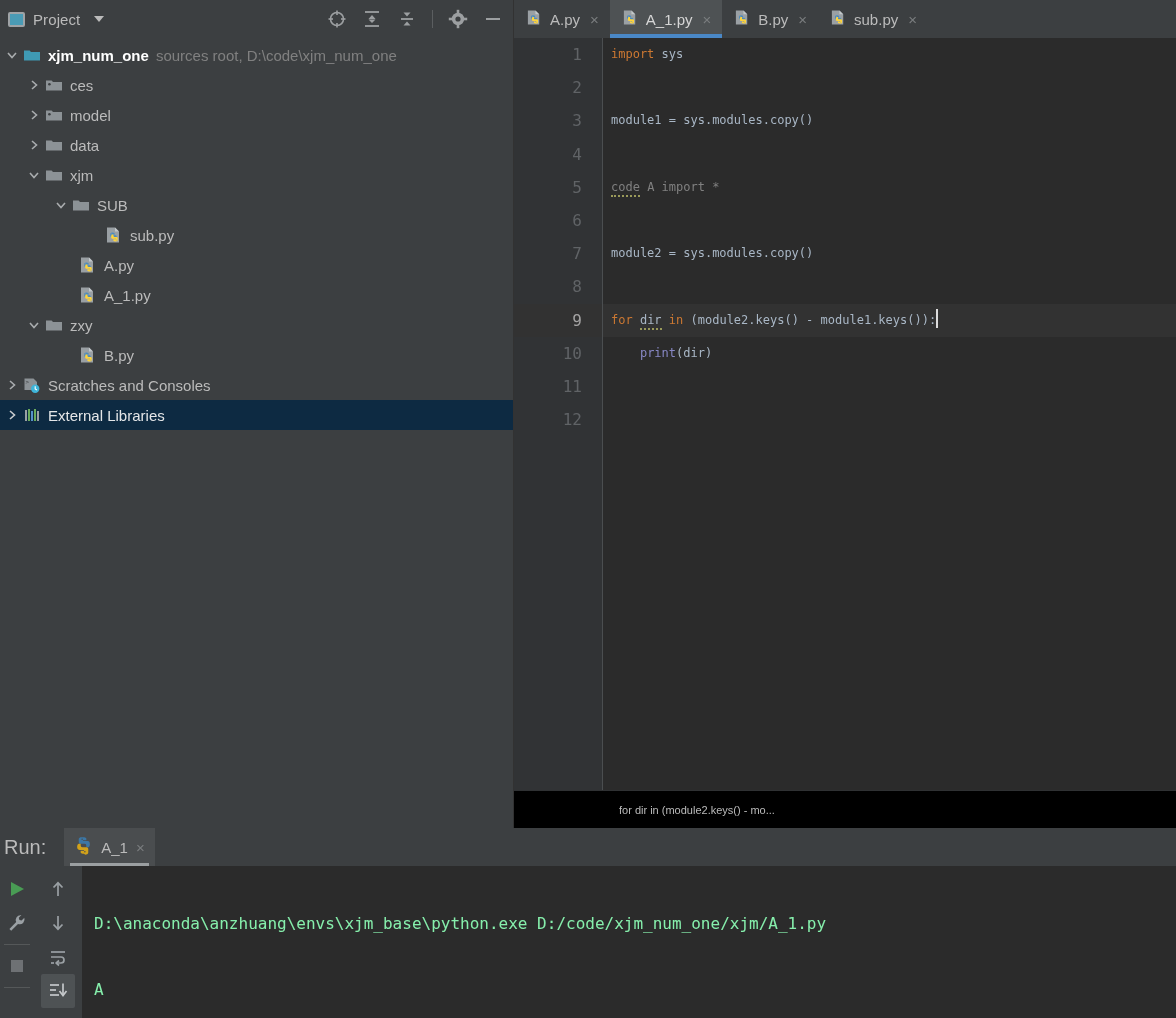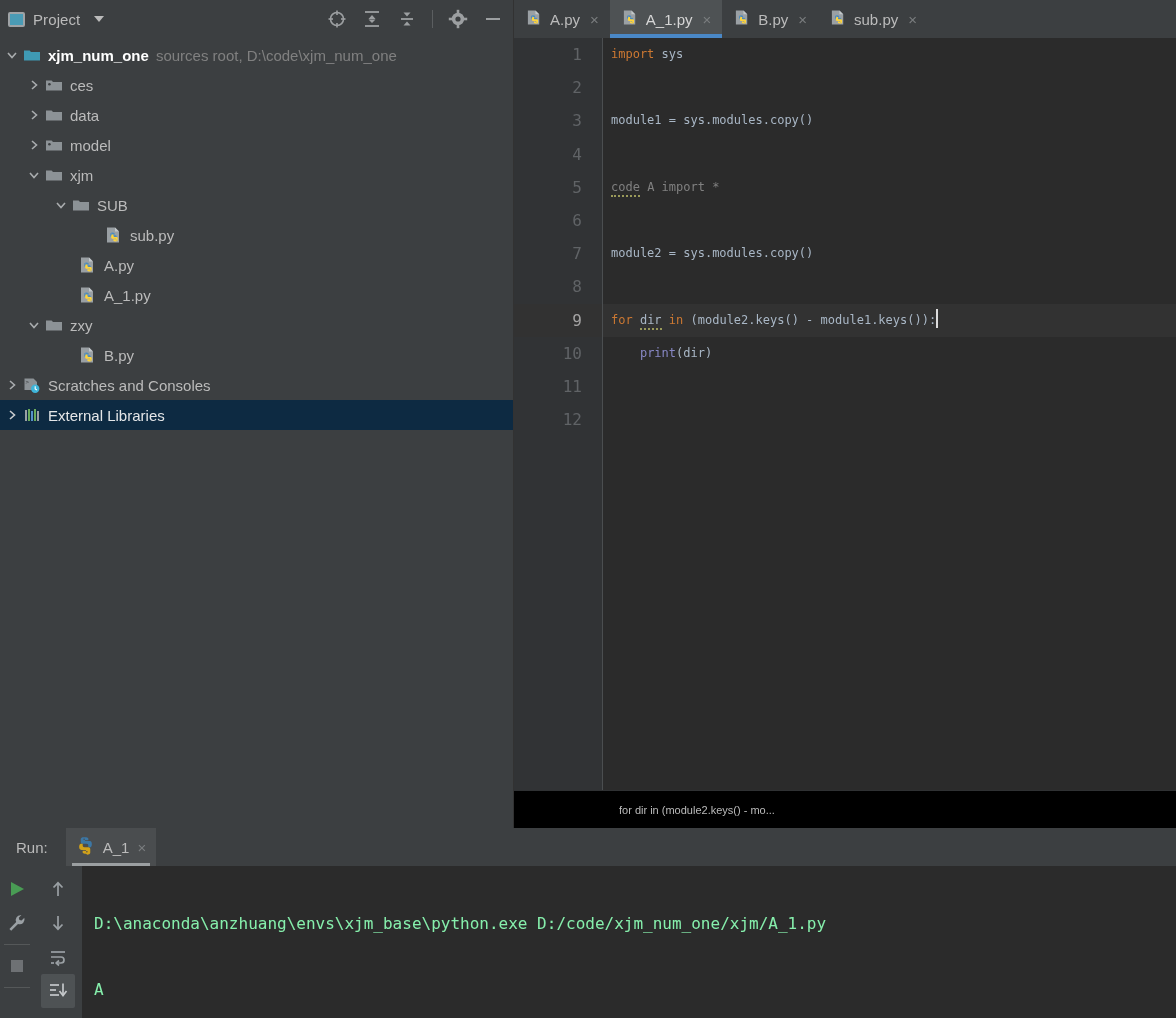--- a/index.html
+++ b/index.html
@@ -90,21 +90,21 @@
   }
   .breadcrumb {
     height:38px; background:#000000; display:flex; align-items:center;
     padding-left:105px; font-size:11px; color:#bbbbbb;
     border-top:1px solid #2f3133;
   }
 
   
   .run-panel { position:absolute; left:0; top:828px; width:1176px; height:190px; background:#3c3f41; }
   .run-head { height:38px; display:flex; align-items:center; position:relative; }
-  .run-label { color:#bbbbbb; font-size:15px; padding-left:16px; margin-right:18px; }
+  .run-label { color:#bbbbbb; font-size:20px; padding-left:4px; margin-right:18px; }
   .run-tab {
     display:flex; align-items:center; gap:8px; height:38px; padding:0 10px;
     background:#4a4d4f; position:relative; font-size:15px; color:#bbbbbb; cursor:pointer;
   }
   .run-tab:after { content:""; position:absolute; left:6px; right:6px; bottom:0; height:3px; background:#9b9fa1; }
   .run-tab .xclose { color:#7a7d7f; }
   .run-body { position:relative; height:152px; display:flex; }
   .run-side { width:34px; background:#3c3f41; display:flex; flex-direction:column; align-items:center; padding-top:6px; gap:0; }
   .run-side2 { width:48px; background:#3c3f41; display:flex; flex-direction:column; align-items:center; padding-top:6px; }
   .sbtn { width:34px; height:34px; display:flex; align-items:center; justify-content:center; cursor:pointer; }
@@ -212,38 +212,38 @@
 
       <div class="trow" style="padding-left:24px;">
         <span class="twist">
           <svg width="12" height="12" viewBox="0 0 12 12">
               <polyline points="4,2 8.5,6 4,10" fill="none" stroke="#a9acae" stroke-width="1.6"></polyline>
             </svg>
         </span>
         <span class="ticon">
           <svg width="18" height="15" viewBox="0 0 18 15">
               <path d="M1 2.5h5.6l1.4 1.6H17v8.4H1z" fill="#8c9296"></path>
+              <circle cx="4.4" cy="6.2" r="1.3" fill="#3c3f41"></circle>
+            </svg>
+        </span>
+        <span class="tlabel">model</span>
+      </div>
+
+      <div class="trow" style="padding-left:24px;">
+        <span class="twist">
+          <svg width="12" height="12" viewBox="0 0 12 12">
+              <polyline points="4,2 8.5,6 4,10" fill="none" stroke="#a9acae" stroke-width="1.6"></polyline>
+            </svg>
+        </span>
+        <span class="ticon">
+          <svg width="18" height="15" viewBox="0 0 18 15">
+              <path d="M1 2.5h5.6l1.4 1.6H17v8.4H1z" fill="#8c9296"></path>
             </svg>
         </span>
         <span class="tlabel">data</span>
-      </div>
-
-      <div class="trow" style="padding-left:24px;">
-        <span class="twist">
-          <svg width="12" height="12" viewBox="0 0 12 12">
-              <polyline points="4,2 8.5,6 4,10" fill="none" stroke="#a9acae" stroke-width="1.6"></polyline>
-            </svg>
-        </span>
-        <span class="ticon">
-          <svg width="18" height="15" viewBox="0 0 18 15">
-              <path d="M1 2.5h5.6l1.4 1.6H17v8.4H1z" fill="#8c9296"></path>
-              <circle cx="4.4" cy="6.2" r="1.3" fill="#3c3f41"></circle>
-            </svg>
-        </span>
-        <span class="tlabel">model</span>
       </div>
 
       <div class="trow" style="padding-left:24px;">
         <span class="twist">
           <svg width="12" height="12" viewBox="0 0 12 12">
               <polyline points="2,4 6,8.5 10,4" fill="none" stroke="#a9acae" stroke-width="1.6"></polyline>
             </svg>
         </span>
         <span class="ticon">
           <svg width="18" height="15" viewBox="0 0 18 15">

